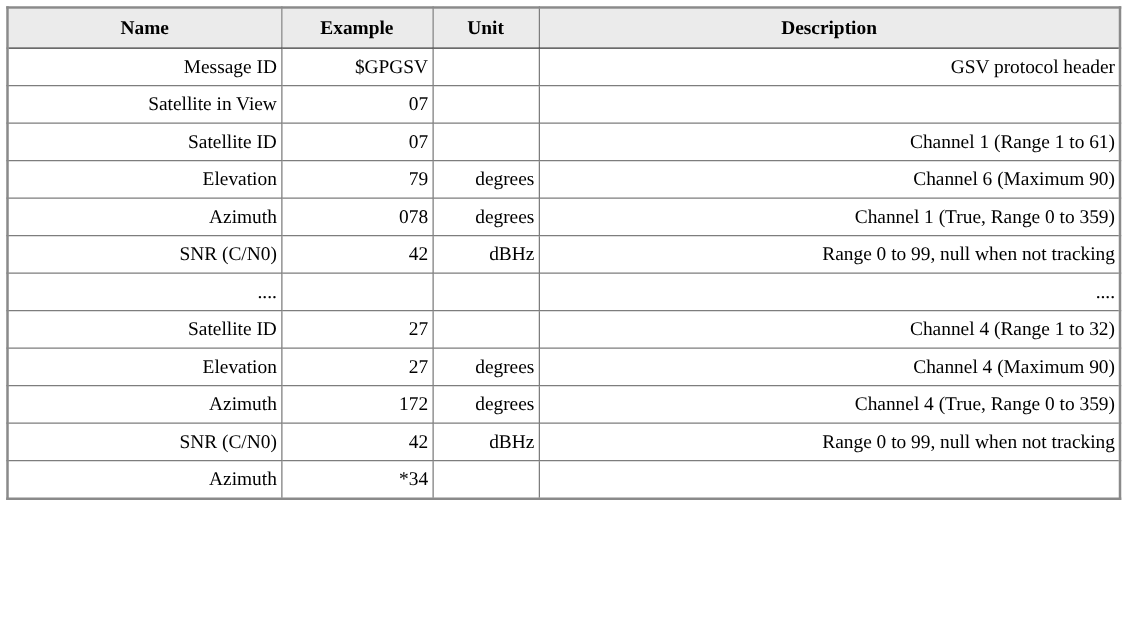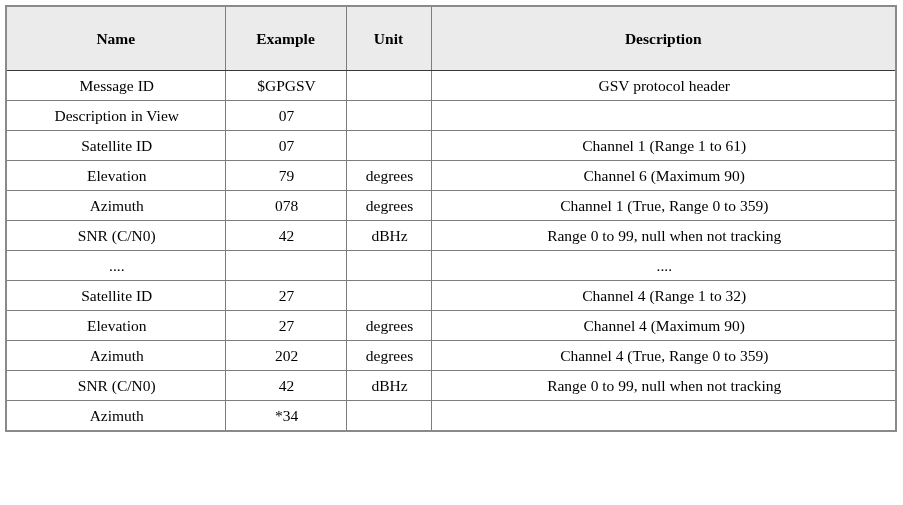--- a/index.html
+++ b/index.html
@@ -42,27 +42,27 @@
     line-height: 1.0;
     color: #000000;
     vertical-align: middle;
     white-space: nowrap;
     overflow: hidden;
   }
   table.spec thead th {
     background: #ebebeb;
     font-weight: bold;
     height: 31px;
-    padding: 16px 4px;
+    padding: 0 4px;
     border-bottom: 1px solid #3a3a3a;
   }
   table.spec tbody td {
     height: 29px;
     padding: 0 3px 0 5px;
-    text-align: center;
+    text-align: right;
     font-weight: normal;
     margin-top: 36px;
   }
   table.spec tbody td.cell-empty {
     padding: 0;
   }
   sup.fn {
     font-size: 9.5px;
     vertical-align: super;
     line-height: 0;
@@ -89,21 +89,21 @@
       </tr>
     </thead>
     <tbody id="spec-body">
         <tr>
           <td class="cell-name"><span>Message ID</span></td>
           <td>$GPGSV</td>
           <td class="cell-empty"></td>
           <td>GSV protocol header</td>
         </tr>
         <tr>
-          <td class="cell-name"><span>Description in View</span></td>
+          <td class="cell-name"><span>Satellite in View</span></td>
           <td>07</td>
           <td class="cell-empty"></td>
           <td class="cell-empty"></td>
         </tr>
         <tr>
           <td class="cell-name"><span>Satellite ID</span></td>
           <td>07</td>
           <td class="cell-empty"></td>
           <td>Channel 1 (Range 1 to 61)</td>
         </tr>
@@ -138,21 +138,21 @@
           <td>Channel 4 (Range 1 to 32)</td>
         </tr>
         <tr>
           <td class="cell-name"><span>Elevation</span></td>
           <td>27</td>
           <td>degrees</td>
           <td>Channel 4 (Maximum 90)</td>
         </tr>
         <tr>
           <td class="cell-name"><span>Azimuth</span></td>
-          <td>202</td>
+          <td>172</td>
           <td>degrees</td>
           <td>Channel 4 (True, Range 0 to 359)</td>
         </tr>
         <tr>
           <td class="cell-name"><span>SNR (C/N0)</span></td>
           <td>42</td>
           <td>dBHz</td>
           <td>Range 0 to 99, null when not tracking</td>
         </tr>
         <tr>

